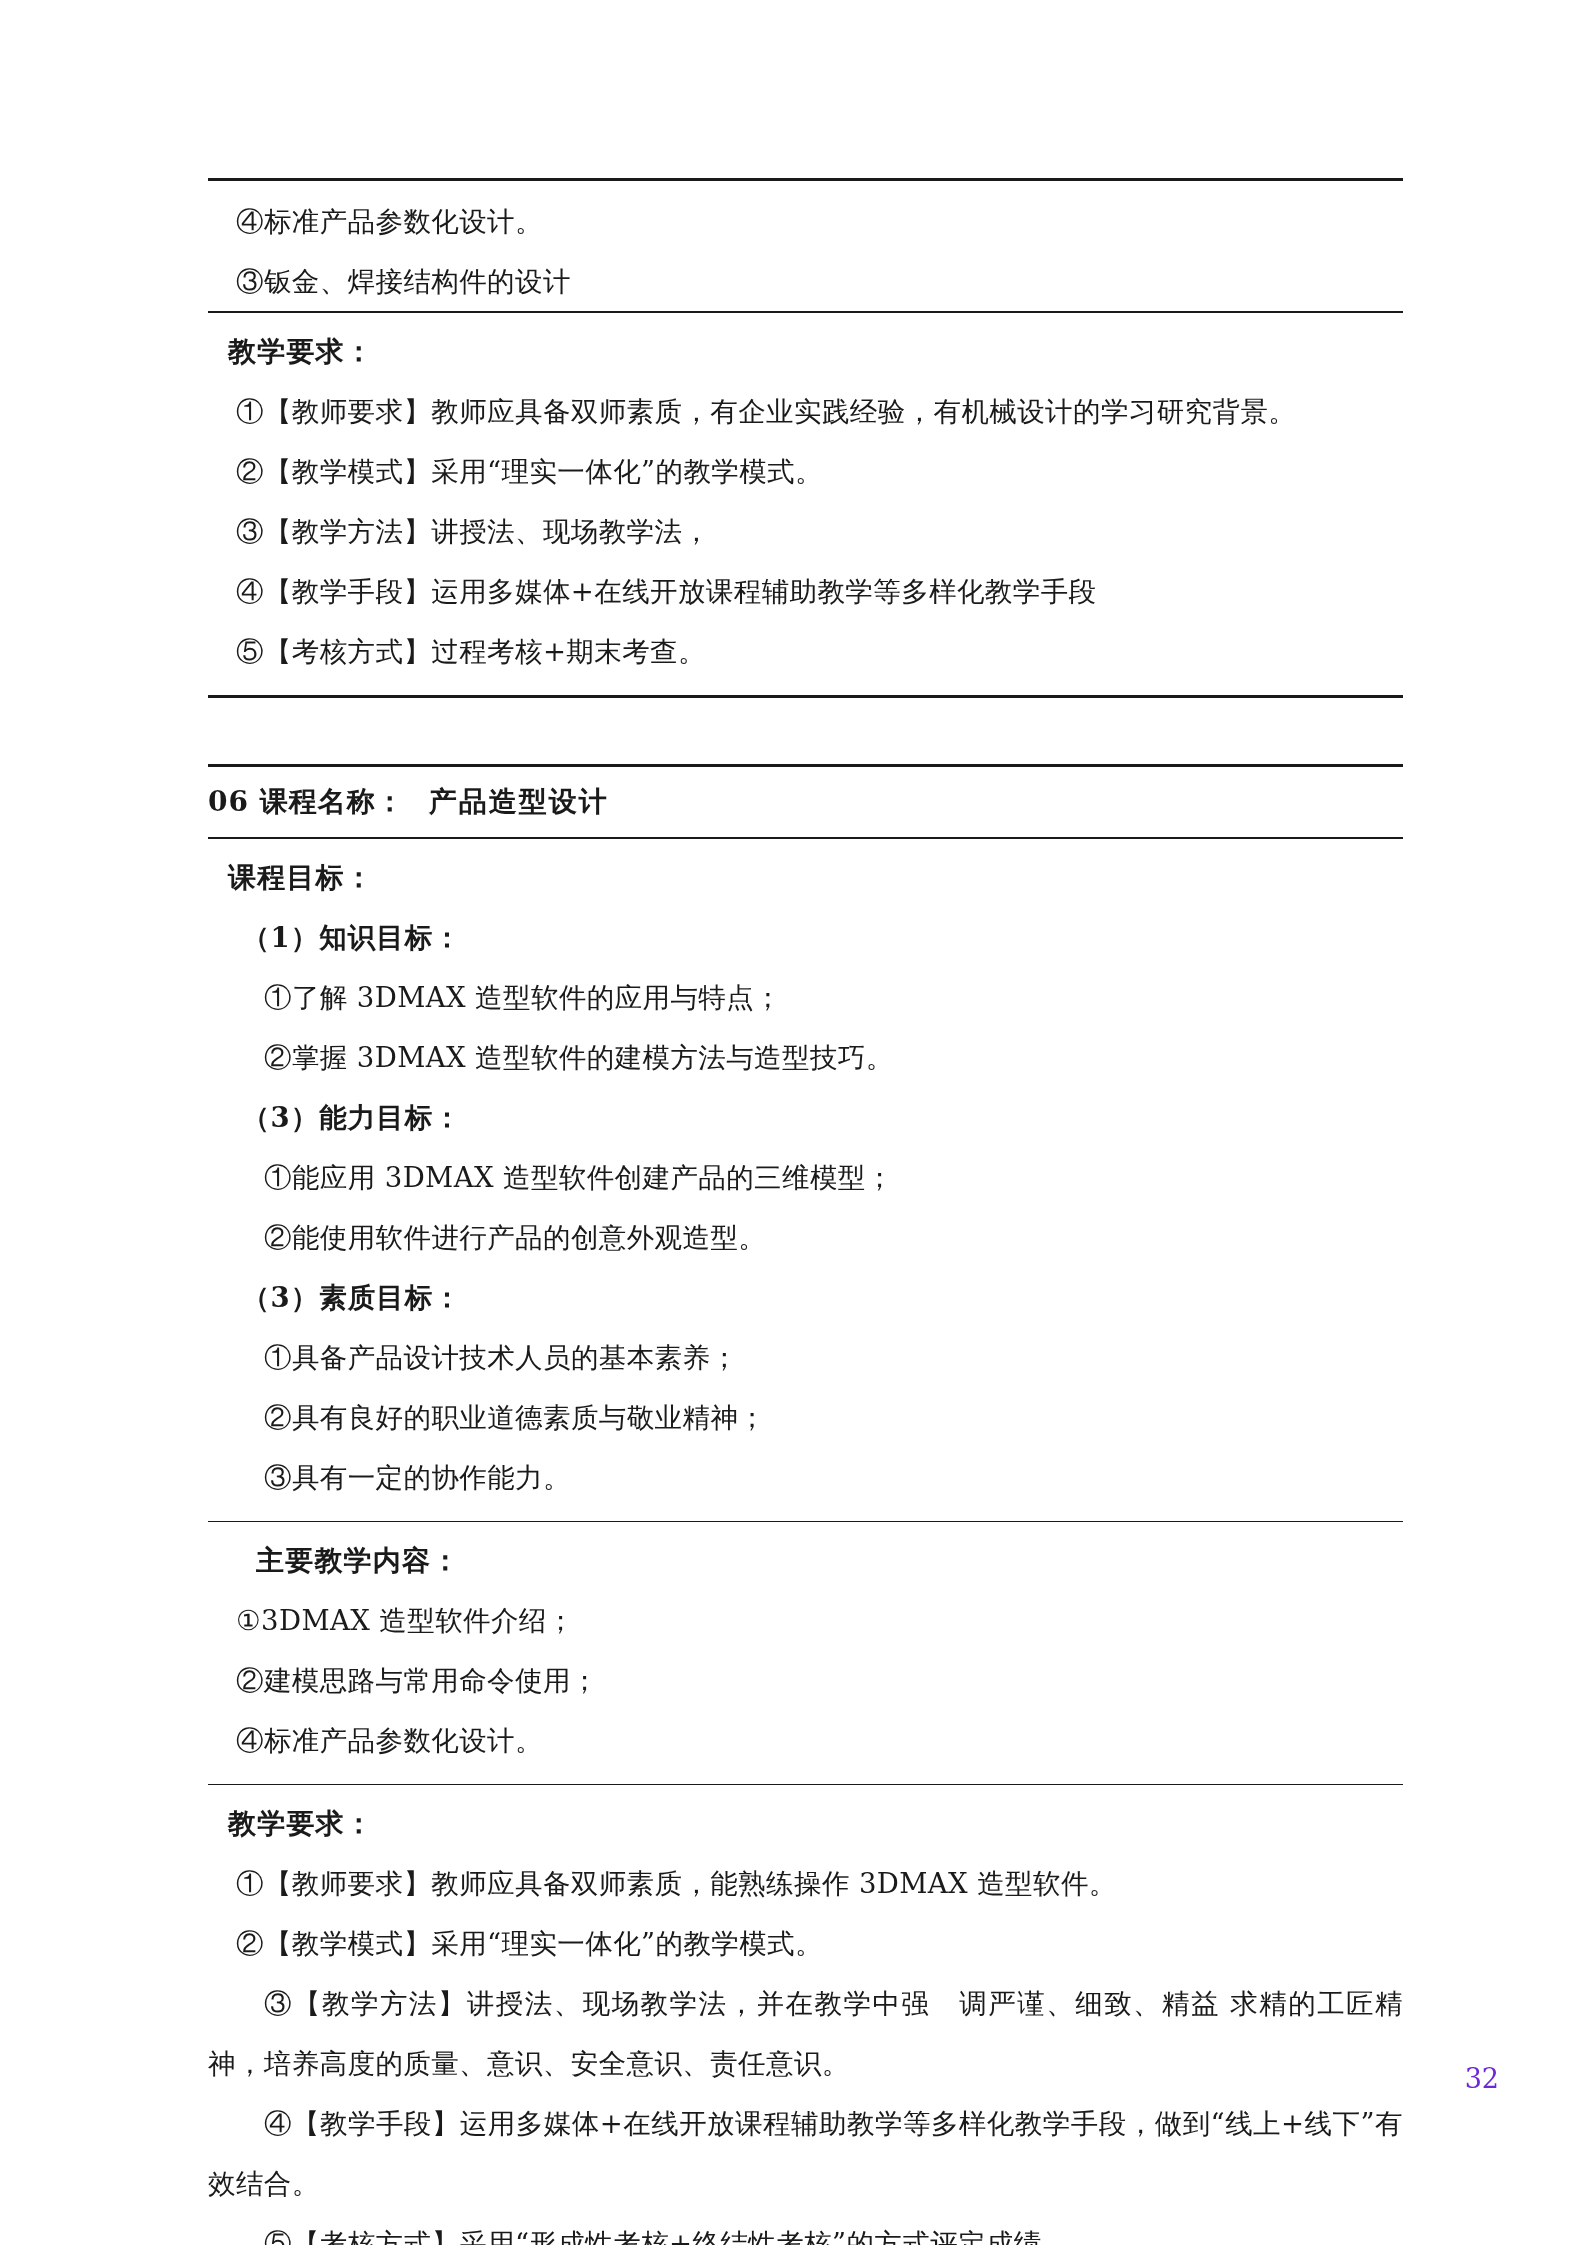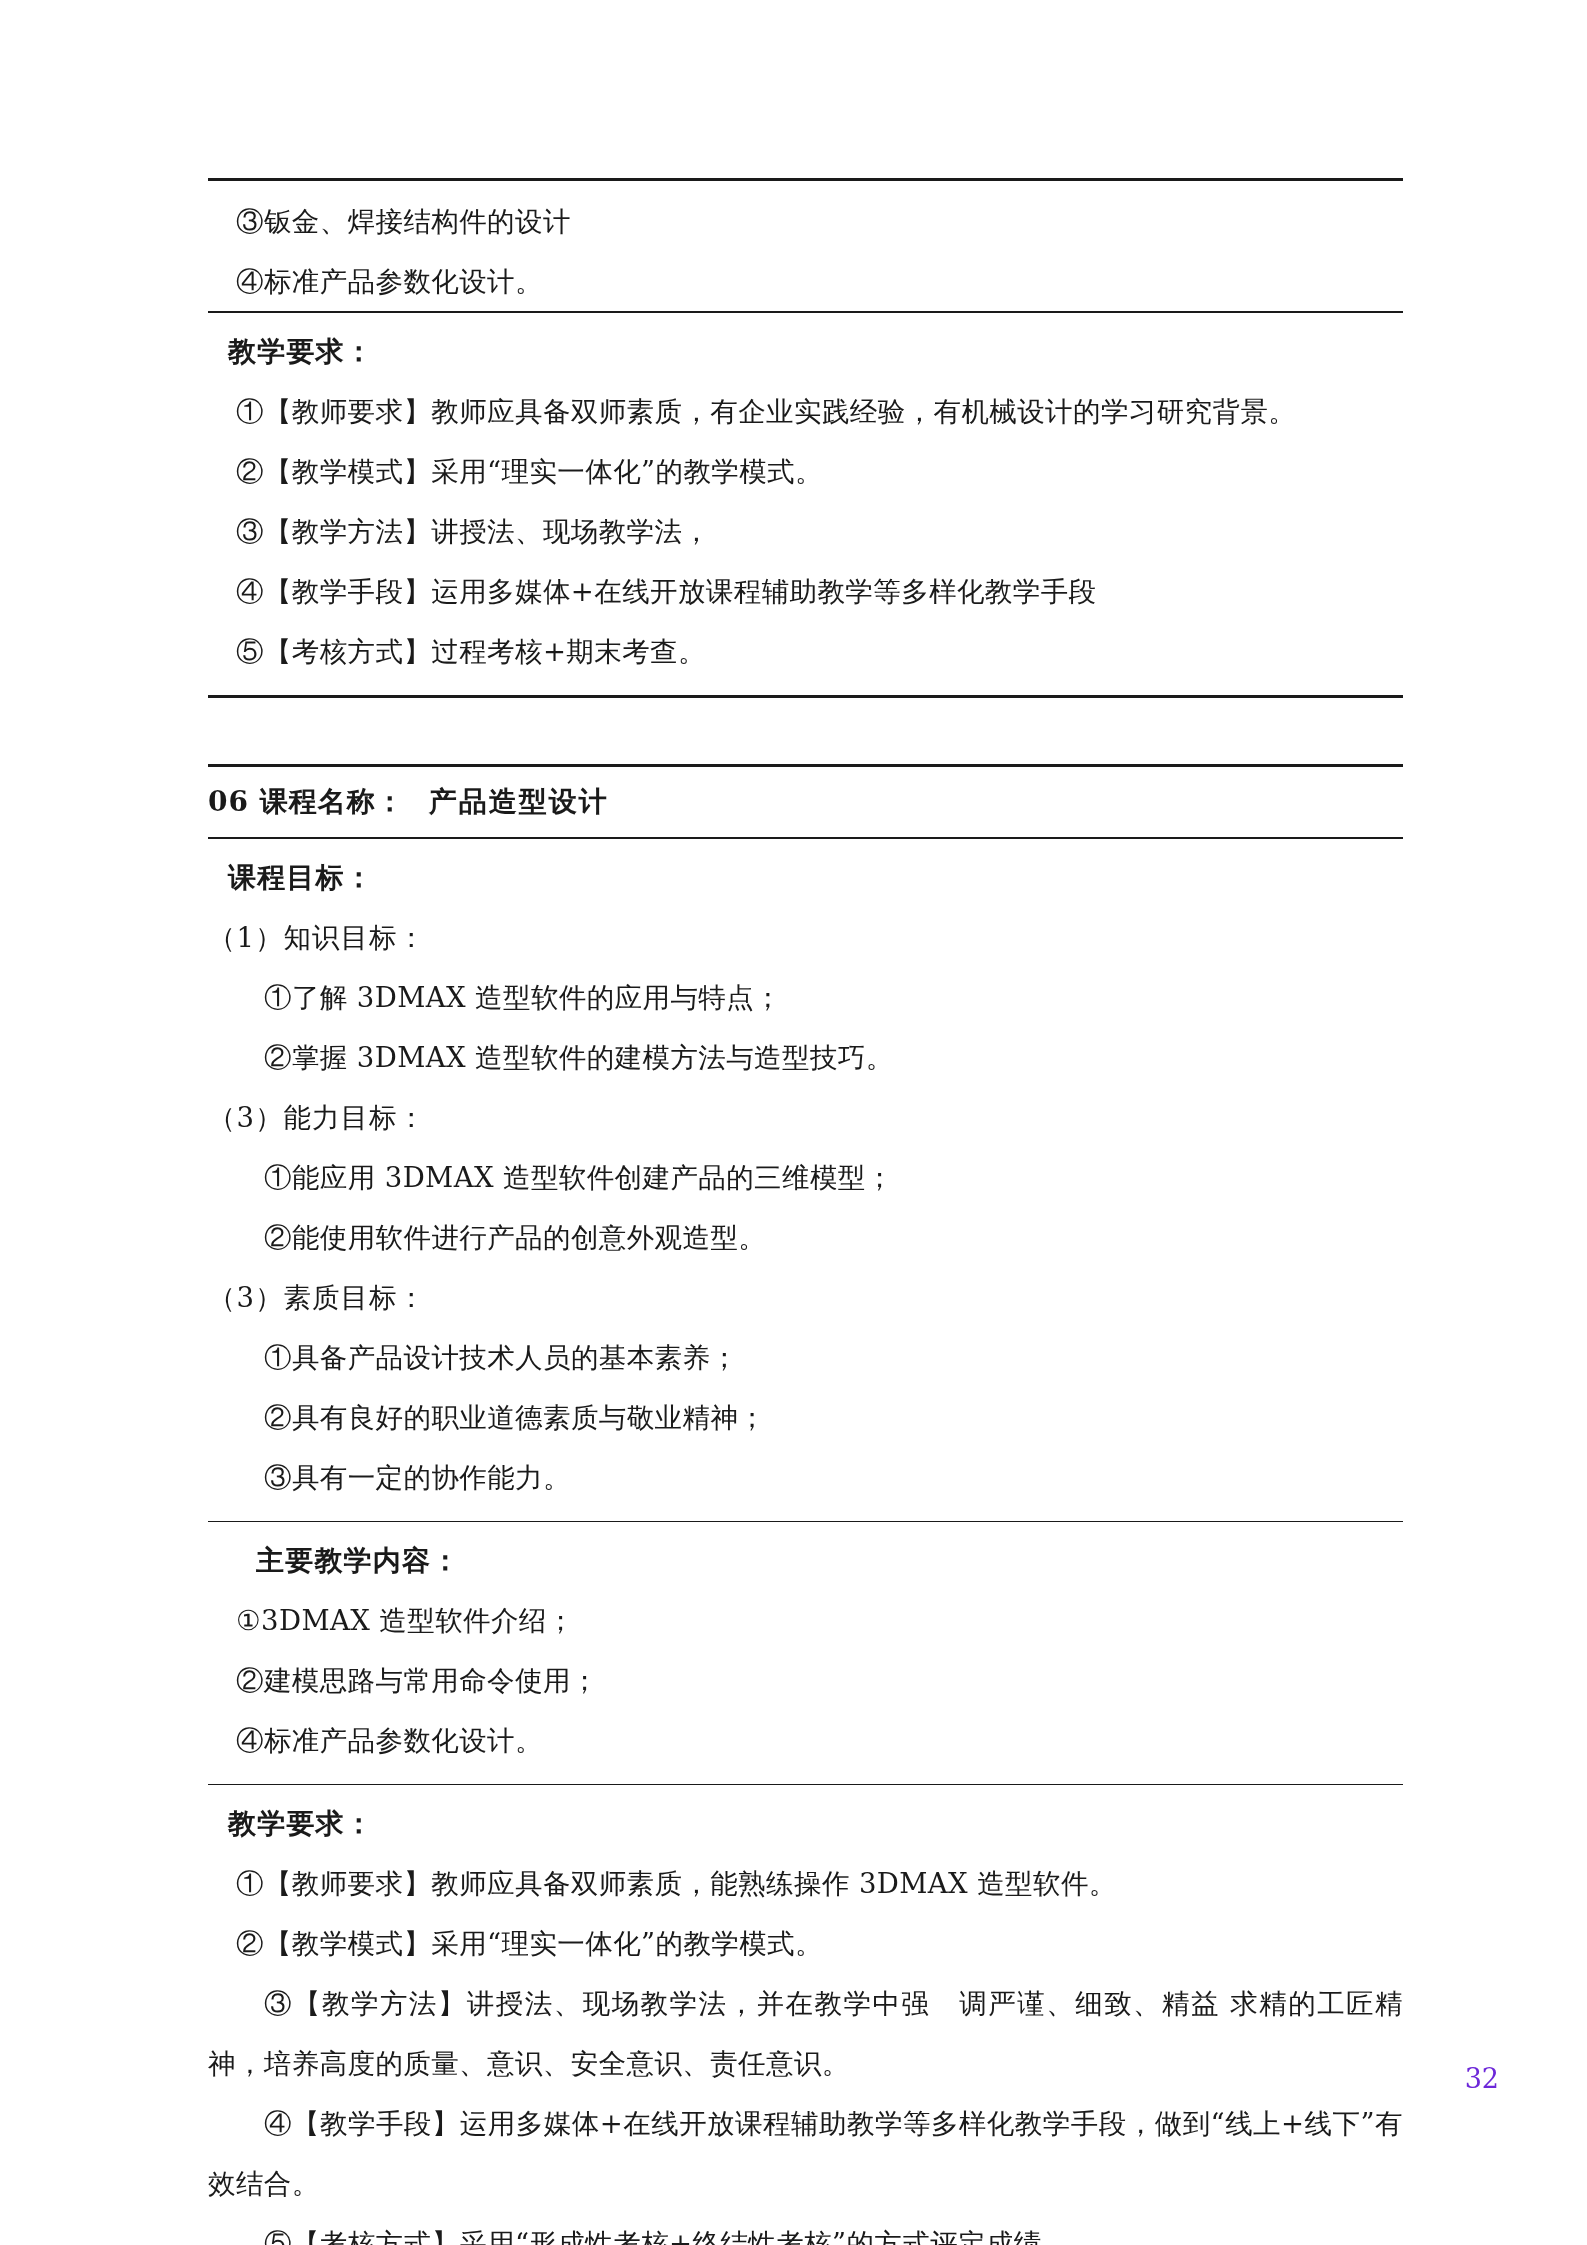--- a/index.html
+++ b/index.html
@@ -66,22 +66,23 @@
     white-space: pre;
     color: #1a1a1a;
   }
 
   
   .ind-0  { padding-left: 0px; }
   .ind-1  { padding-left: 28px; }
   .ind-2  { padding-left: 56px; }
 
   .bold {
-    font-weight: normal;
+    font-weight: bold;
     letter-spacing: 1px;
+    margin-left: 34px;
   }
 
   .heading {
     font-size: 28px;
     line-height: 58px;
     font-weight: bold;
     letter-spacing: 1.2px;
     margin-left: 20px;
   }
 
@@ -138,22 +139,22 @@
 </head>
 <body>
 
 <div class="page">
 
   <div class="content">
 
     <div class="rule-double"></div>
 
     <div class="block pad-t">
+      <div class="line ind-1">④标准产品参数化设计。</div>
       <div class="line ind-1">③钣金、焊接结构件的设计</div>
-      <div class="line ind-1">④标准产品参数化设计。</div>
     </div>
 
     <div class="rule-single"></div>
 
     <div class="block pad-t">
       <div class="heading ind-0">教学要求：</div>
       <div class="line ind-1">①【教师要求】教师应具备双师素质，有企业实践经验，有机械设计的学习研究背景。</div>
       <div class="line ind-1">②【教学模式】采用“理实一体化”的教学模式。</div>
       <div class="line ind-1">③【教学方法】讲授法、现场教学法，</div>
       <div class="line ind-1">④【教学手段】运用多媒体+在线开放课程辅助教学等多样化教学手段</div>

